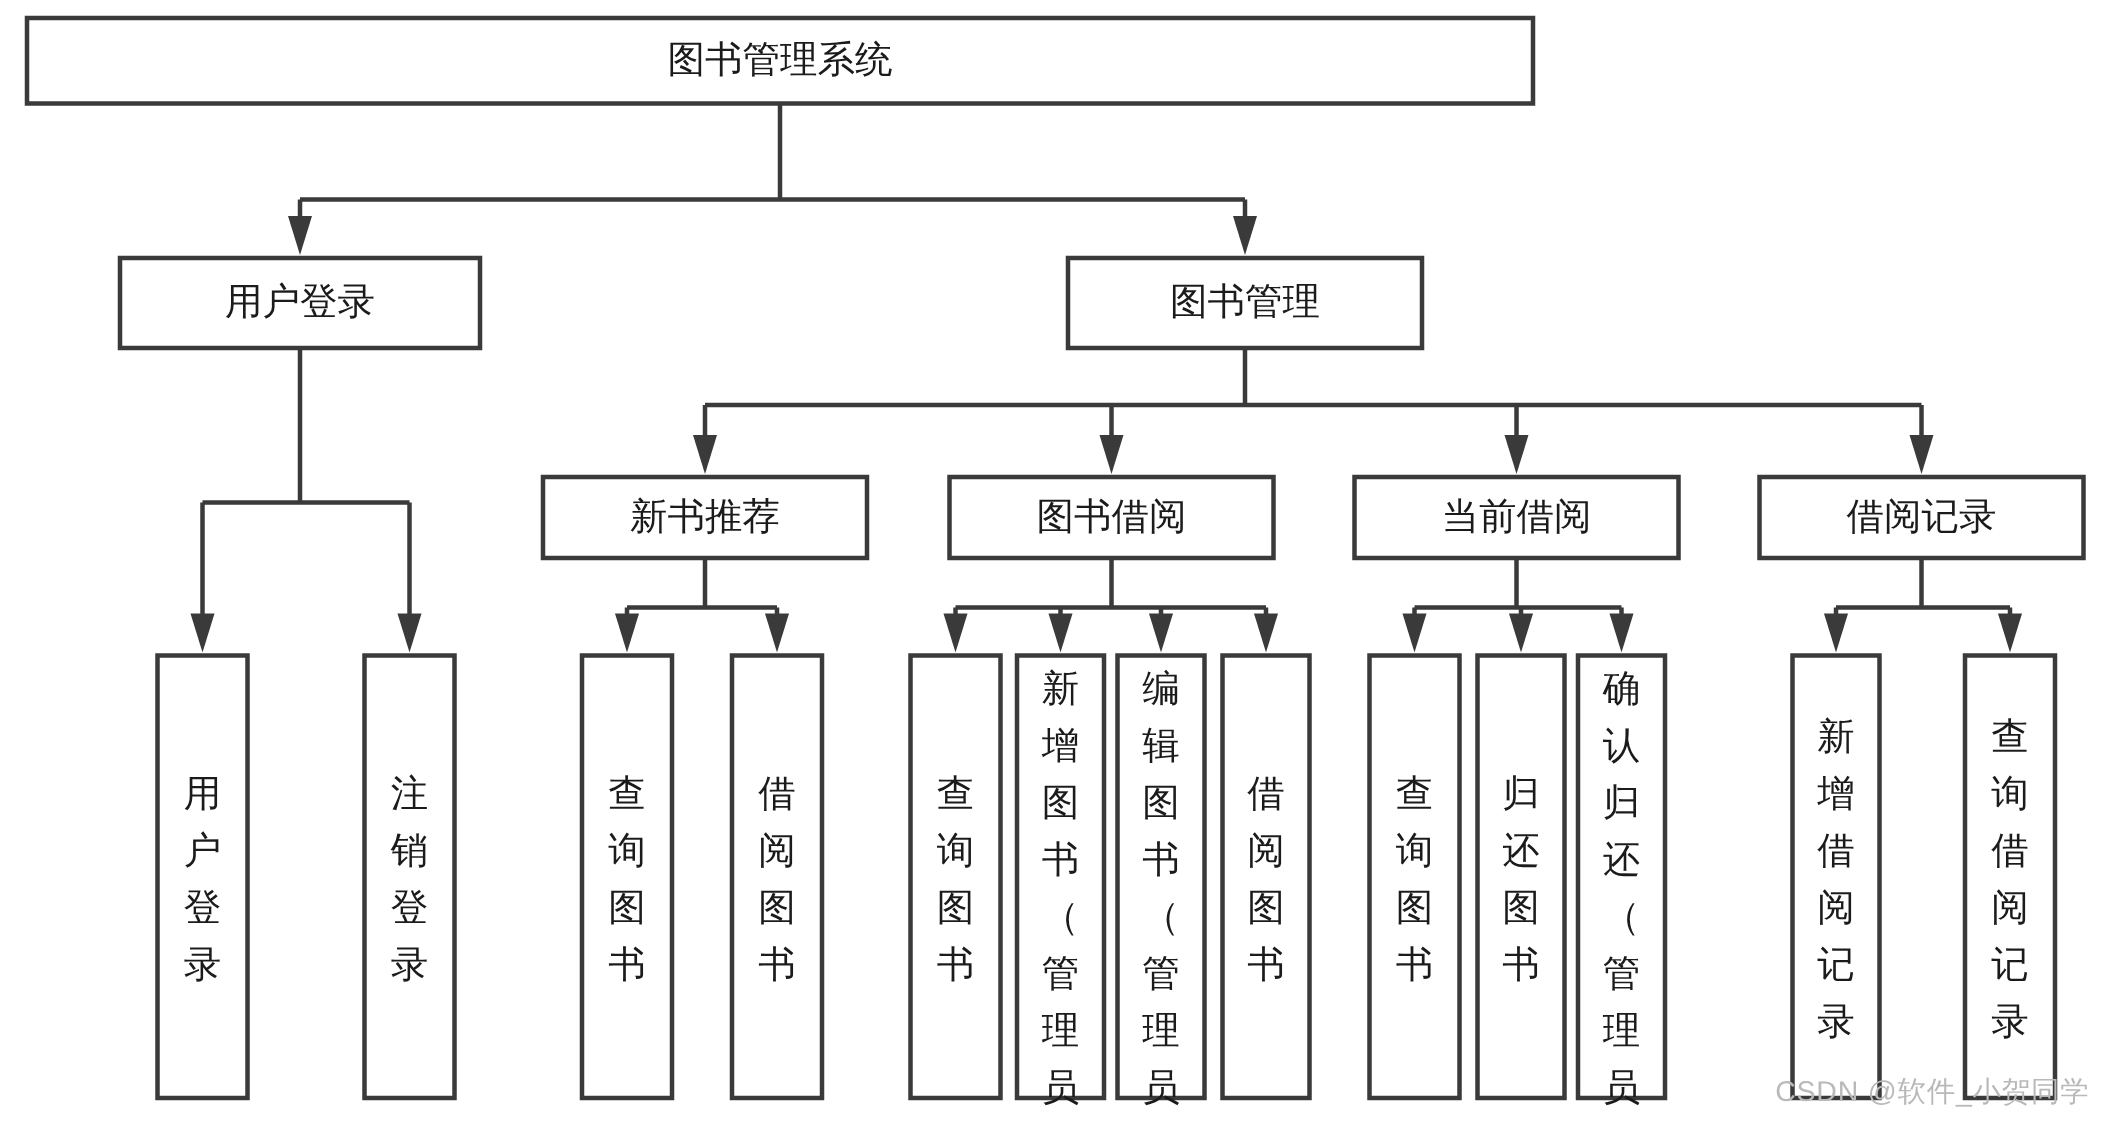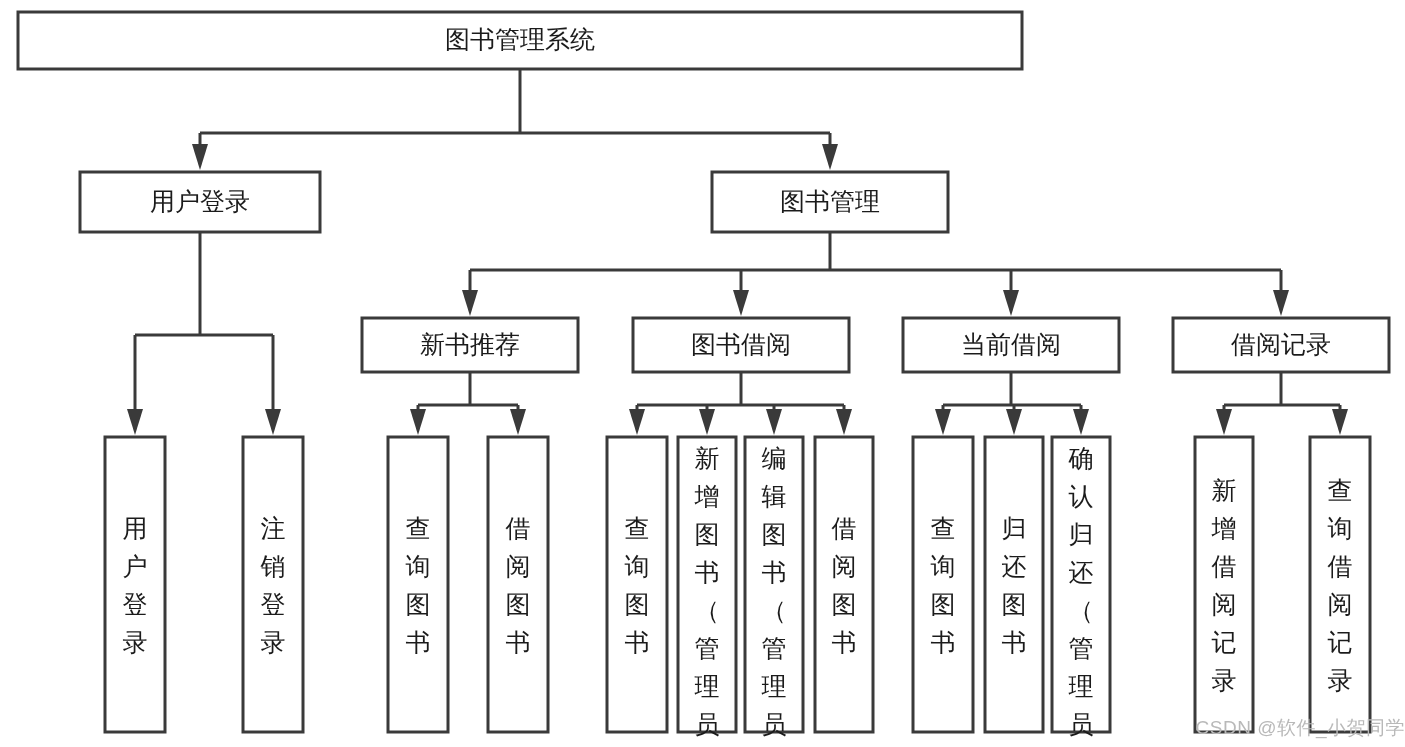--- a/index.html
+++ b/index.html
@@ -51,21 +51,21 @@
   }
   .node-label-v {
     font-family: "Liberation Sans", "DejaVu Sans", sans-serif;
     font-size: 25px;
     fill: #1b1b1b;
     text-anchor: middle;
     white-space: pre;
   }
   .watermark-text {
     position: absolute;
-    right: 0;
+    right: 12px;
     bottom: 6px;
     font-family: "Liberation Sans", "DejaVu Sans", sans-serif;
     font-size: 19px;
     color: #b9b9b9;
     letter-spacing: 0.5px;
     user-select: none;
     pointer-events: none;
     white-space: nowrap;
   }
 </style>

